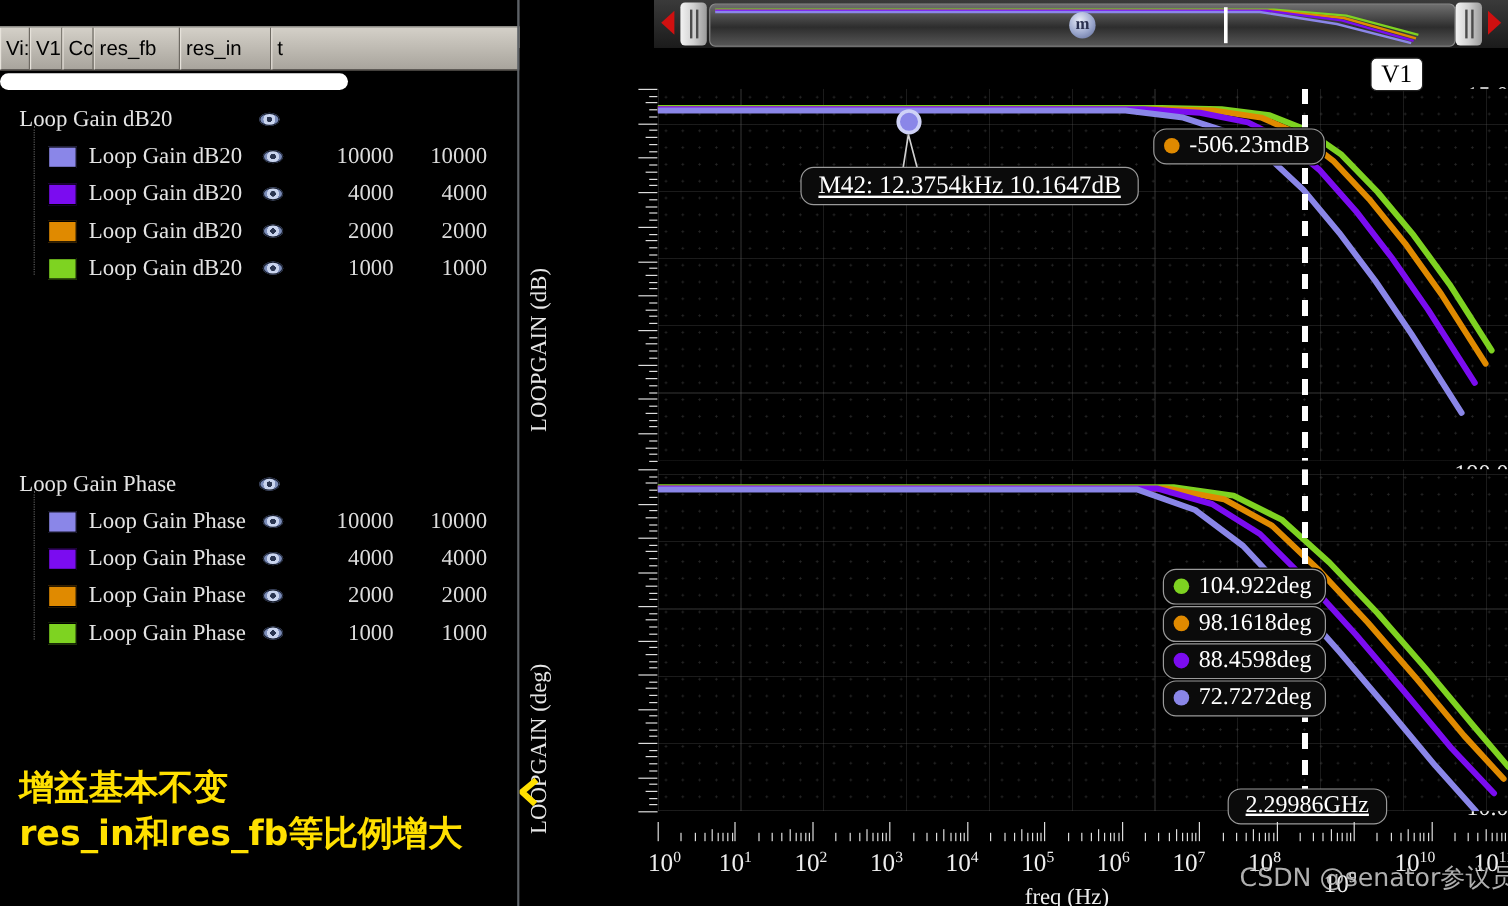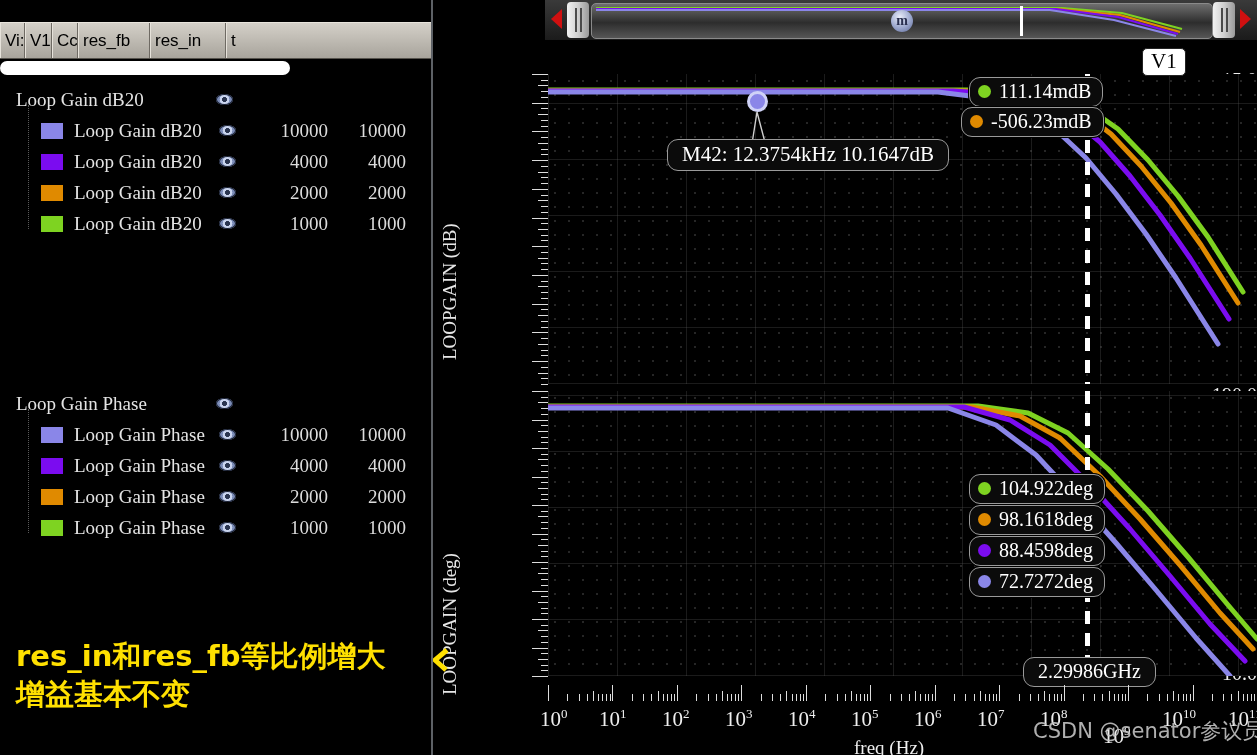--- a/index.html
+++ b/index.html
@@ -84,21 +84,21 @@
     background:repeating-linear-gradient(#fff 0 13px,transparent 13px 22px);}
 
   .marker-tag{position:absolute;display:flex;align-items:center;gap:8px;
     background:#0b0b0b;border:1px solid #9a9a9a;border-radius:11px;
     padding:2px 11px 3px 8px;color:#fff;font-size:20px;white-space:nowrap;
     box-shadow:0 0 0 1px #000;}
   .marker-dot{width:13px;height:13px;border-radius:50%;flex:0 0 13px;}
   .flag{position:absolute;background:#fff;color:#000;border-radius:5px;
     padding:0 8px 1px;font-size:21px;line-height:1.2;border:1px solid #222;}
   .m-callout{position:absolute;background:#0b0b0b;border:1px solid #9a9a9a;border-radius:11px;
-    padding:2px 14px 3px;color:#fff;font-size:21px;white-space:nowrap;}
+    padding:2px 14px 3px;color:#fff;font-size:21px;white-space:nowrap;text-decoration:underline;}
   #m42-node{position:absolute;width:21px;height:21px;border-radius:50%;
     background:#8a86e8;border:3px solid #cfd2f7;box-sizing:border-box;}
 
   .xtick{position:absolute;color:#eee;font-size:21px;white-space:nowrap;}
   .xtick sup{font-size:13px;}
   #xaxis-title{position:absolute;color:#eee;font-size:19px;}
   #watermark{position:absolute;color:#c8c8c8;font-size:21px;white-space:nowrap;
     font-family:"DejaVu Sans",sans-serif;opacity:.88;}
   .xruler{position:absolute;height:16px;}
   .xr{position:absolute;bottom:0;width:1px;background:#ddd;}
@@ -188,22 +188,22 @@
     </div>
     <div class="row" style="top:512px;left:40px;">
       <span class="swatch" style="background:#7ed321;"></span>
       <span class="child-label" style="width:145px;">Loop Gain Phase</span>
       <span class="eye"></span>
       <span class="numcell" style="width:92px;">1000</span>
       <span class="numcell" style="width:78px;">1000</span>
     </div>
 
     <div id="yellow-note">
+      <div>增益基本不变</div>
       <div>res_in和res_fb等比例增大</div>
-      <div>增益基本不变</div>
     </div>
   </div>
 
   <div id="panel-divider"></div>
 
   <div id="navbar">
     <div class="nav-arrow" id="nav-arrow-left"></div>
     <div class="nav-grip" id="nav-grip-left">
       <div class="grip-line" style="left:8px;"></div>
         <div class="grip-line" style="left:13px;"></div>
@@ -306,24 +306,20 @@
     </div>
 
     <div id="m42-node" style="left:314px;top:51px;"></div>
     <svg style="position:absolute;left:300px;top:70px;width:60px;height:42px;">
       <path d="M24,2 L18,40 M24,2 L34,40" stroke="#cfcfcf" stroke-width="1.4" fill="none"></path>
     </svg>
     <div class="m-callout" style="left:234px;top:99px;">M42: 12.3754kHz 10.1647dB</div>
 
     <div class="flag" style="left:709px;top:8px;">V1</div>
 
-    <div class="marker-tag" style="left:536px;top:37px;">
-      <span class="marker-dot" style="background:#7ed321;"></span>
-      <span>111.14mdB</span>
-    </div>
     <div class="marker-tag" style="left:528px;top:67px;">
       <span class="marker-dot" style="background:#e08a00;"></span>
       <span>-506.23mdB</span>
     </div>
 
     <div class="axis-title" style="left:6px;top:440px;height:215px;">LOOPGAIN (deg)</div>
 
     <div class="ytick" style="top:344px;width:115px;">190.0</div>
     <div class="ytick" style="top:399px;width:115px;">150.0</div>
     <div class="ytick" style="top:455px;width:115px;">110.0</div>

